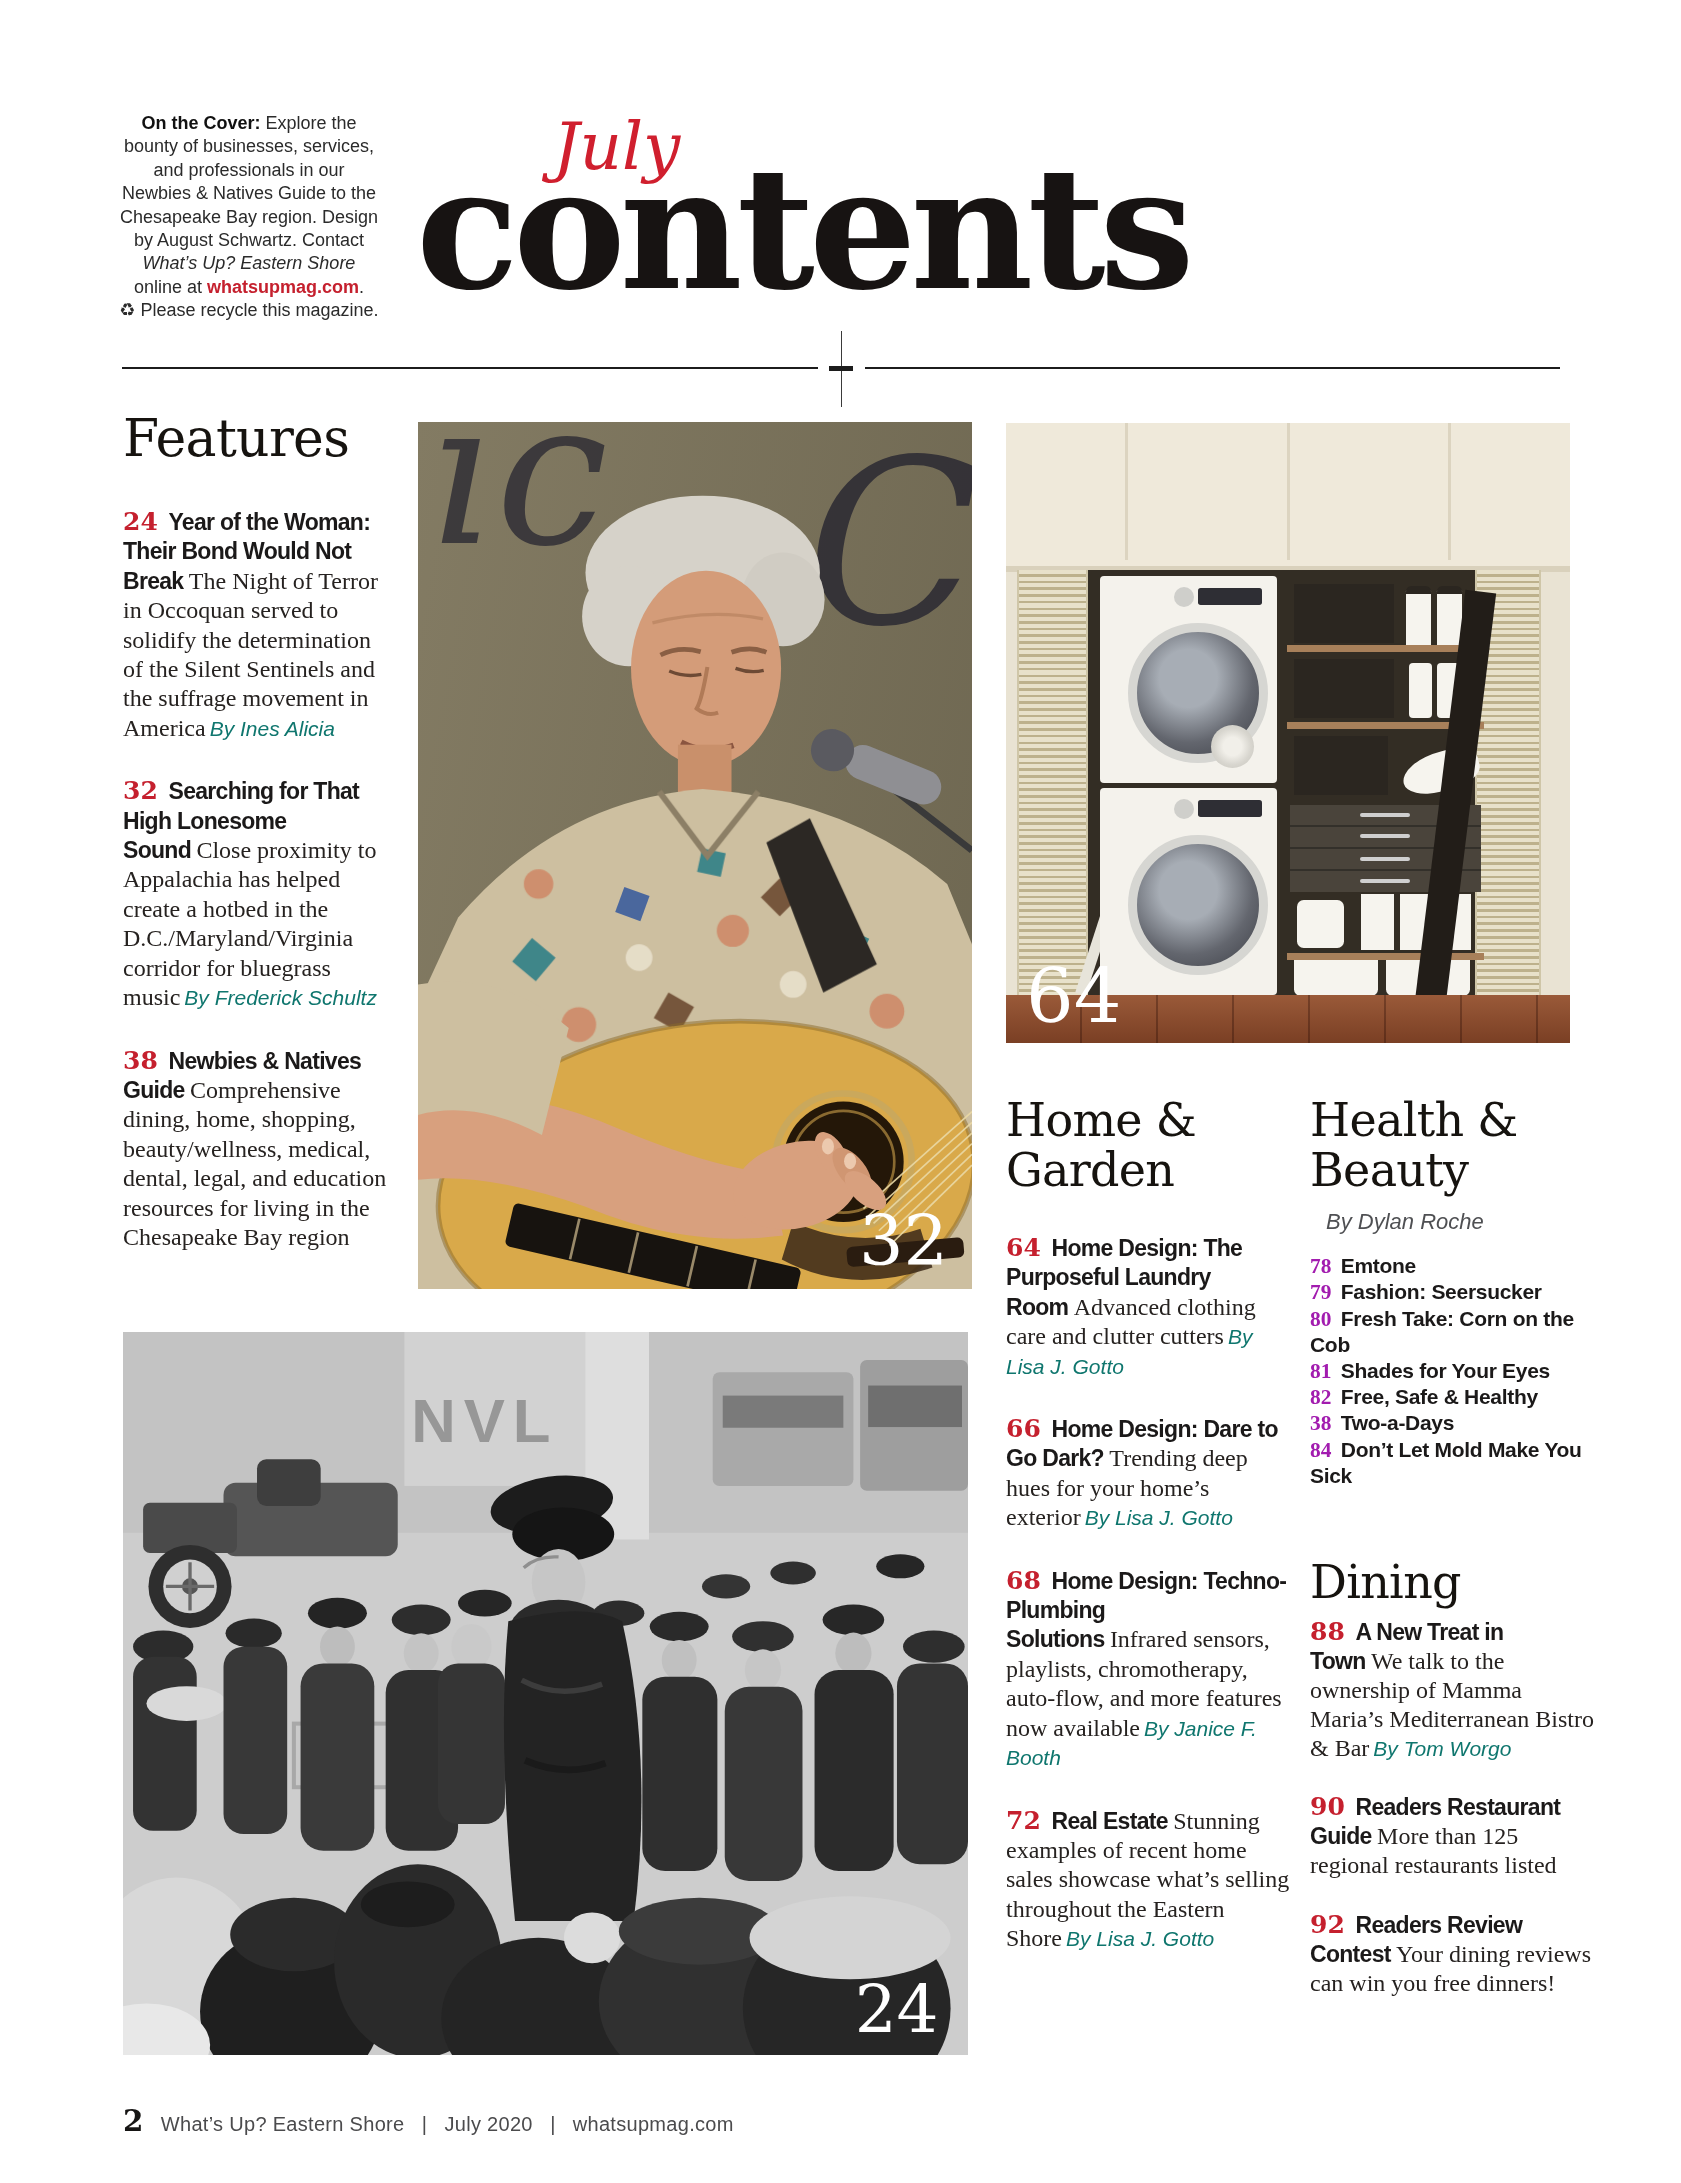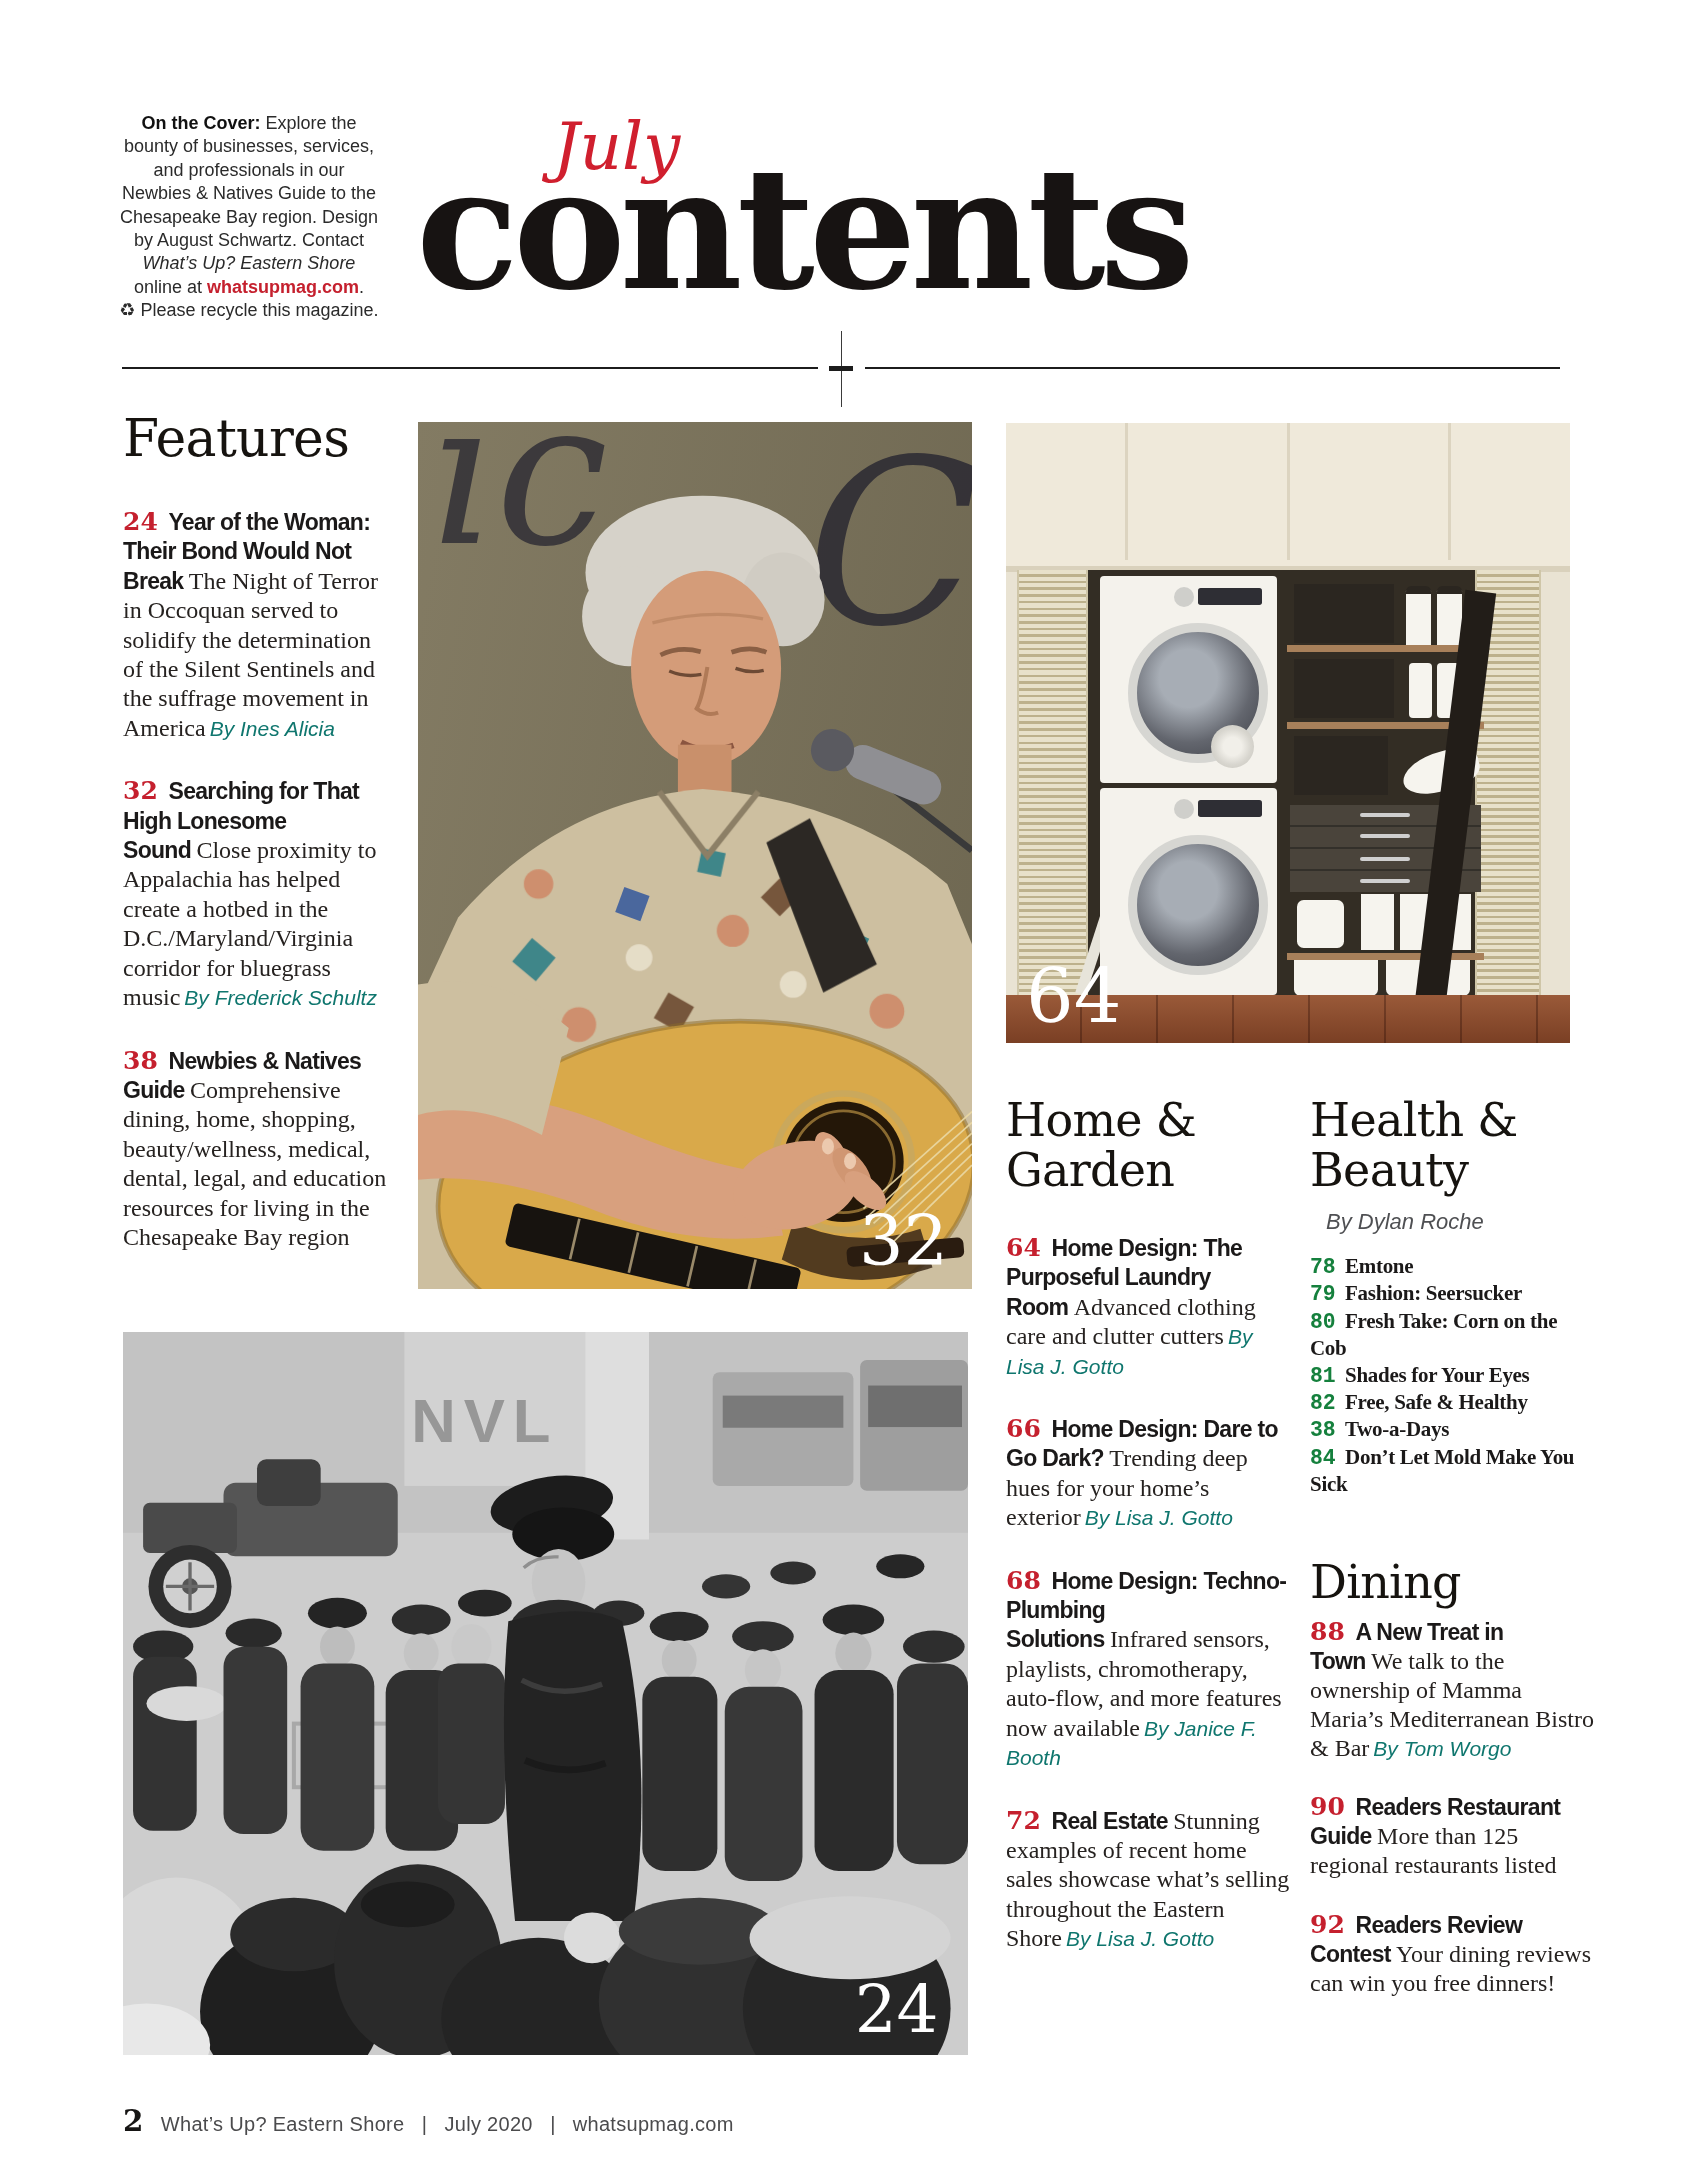--- a/index.html
+++ b/index.html
@@ -41,23 +41,23 @@
   .toc-col .byl{font-family:"Liberation Sans",sans-serif;font-style:italic;font-size:21px;
     color:#0f766e;margin-left:4px;}
   #features-col{left:123px;top:507px;width:273px;}
   #hg-col{left:1006px;top:1233px;width:284px;}
   #dining-col{left:1310px;top:1617px;width:284px;}
   #dining-col p{line-height:29px;margin-bottom:29.4px;}
 
   #hb-byline{left:1310px;top:1209px;font-style:italic;font-size:22px;color:#4f5053;margin-left:16px;}
   #hb-list{left:1310px;top:1253px;width:288px;}
   #hb-list p{margin:0;font-size:21px;line-height:25.4px;}
-  #hb-list .num{font-family:Liberation Mono, monospace;font-weight:700;font-size:21.4px;
-    color:#15803d;margin-right:9.4px;}
-  #hb-list .ttl{font-family:Liberation Serif, serif;font-weight:700;font-size:21px;
+  #hb-list .num{font-family:Liberation Serif, serif;font-weight:700;font-size:21.4px;
+    color:#a21caf;margin-right:9.4px;}
+  #hb-list .ttl{font-family:Liberation Sans, sans-serif;font-weight:700;font-size:21px;
     letter-spacing:-0.3px;color:#1b1919;}
 
   
   .photo{overflow:hidden;}
   .pagelabel{position:absolute;font-family:"DejaVu Serif",serif;font-size:70px;
     color:#ffffff;line-height:1;}
   #photo-bluegrass{left:418px;top:422px;width:554px;height:867px;
     background:linear-gradient(100deg,#837b63,#6e6751);}
   #photo-laundry{left:1006px;top:423px;width:564px;height:620px;background:#e9e3d3;}
   #photo-suffrage{left:123px;top:1332px;width:845px;height:723px;background:#cdcdcd;}

